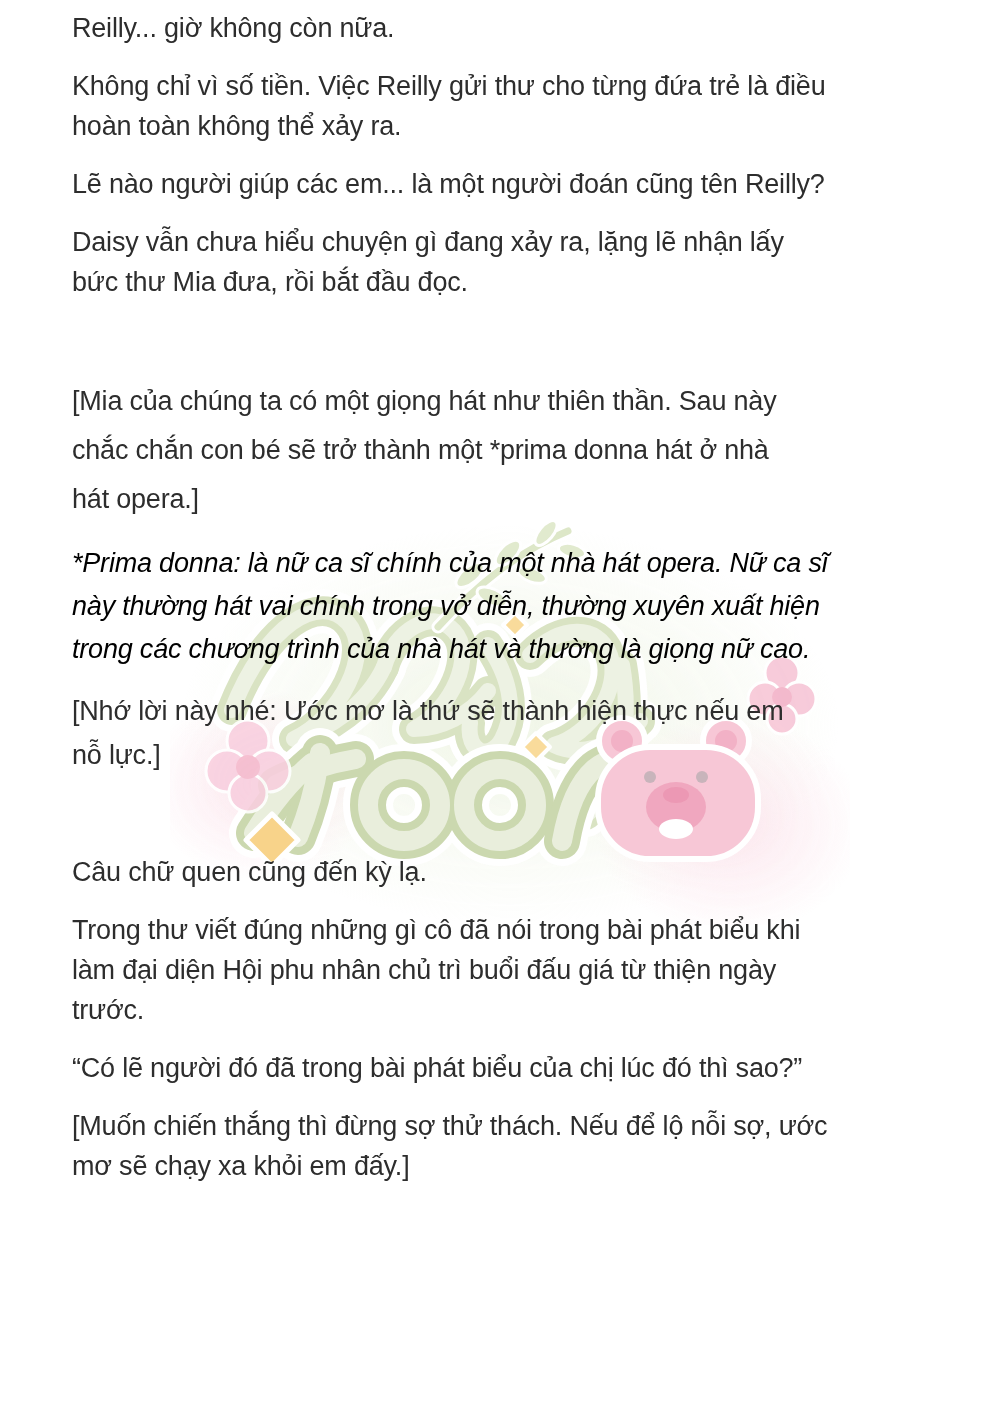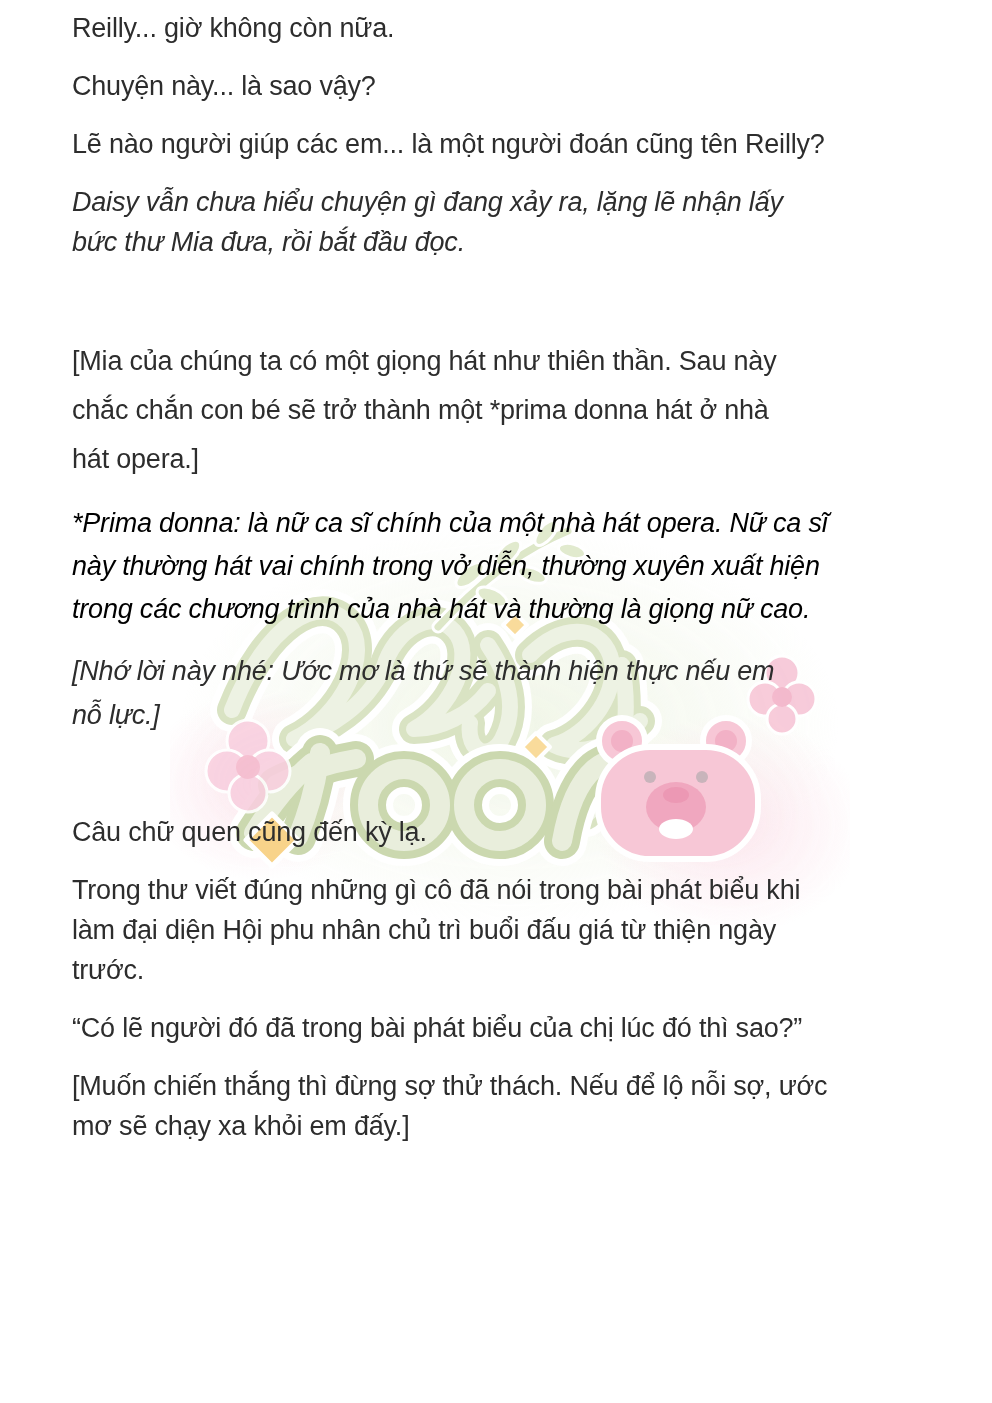--- a/index.html
+++ b/index.html
@@ -24,21 +24,21 @@
     margin:0 0 18px 0;
     font-size:27px;
     line-height:40px;
     letter-spacing:-0.2px;
     color:#2d2d2d;
     white-space:pre;
   }
   .para.loose{line-height:49px;}
   .para.lh44{line-height:44px;}
   .para.note{font-style:italic;line-height:43px;color:#000000;}
-  .para.gap-after{margin-bottom:75px;font-style:italic;}
+  .para.gap-after{margin-bottom:75px;}
 </style>
 </head>
 <body>
 
 <div class="page">
 
   <svg class="watermark" viewBox="0 0 680 430" aria-hidden="true">
     <defs>
       <radialGradient id="gwash">
         <stop offset="0" stop-color="#eef4e3" stop-opacity="0.9"></stop>
@@ -122,21 +122,22 @@
       <circle cx="480" cy="282" r="6" fill="#9f9fa0" opacity="0.55"></circle>
       <circle cx="532" cy="282" r="6" fill="#9f9fa0" opacity="0.55"></circle>
       <ellipse cx="506" cy="312" rx="30" ry="25" fill="#f0a3bc"></ellipse>
       <ellipse cx="506" cy="300" rx="13" ry="8" fill="#ec93b0"></ellipse>
       <ellipse cx="506" cy="334" rx="17" ry="10" fill="#ffffff"></ellipse>
     </g>
   </svg>
 
   <div class="content">
     <p class="para">Reilly... giờ không còn nữa.</p>
-    <p class="para">Chuyện này... là sao vậy?</p>
+    <p class="para">Không chỉ vì số tiền. Việc Reilly gửi thư cho từng đứa trẻ là điều
+hoàn toàn không thể xảy ra.</p>
     <p class="para">Lẽ nào người giúp các em... là một người đoán cũng tên Reilly?</p>
     <p class="para gap-after">Daisy vẫn chưa hiểu chuyện gì đang xảy ra, lặng lẽ nhận lấy
 bức thư Mia đưa, rồi bắt đầu đọc.</p>
     <p class="para loose">[Mia của chúng ta có một giọng hát như thiên thần. Sau này
 chắc chắn con bé sẽ trở thành một *prima donna hát ở nhà
 hát opera.]</p>
     <p class="para note">*Prima donna: là nữ ca sĩ chính của một nhà hát opera. Nữ ca sĩ
 này thường hát vai chính trong vở diễn, thường xuyên xuất hiện
 trong các chương trình của nhà hát và thường là giọng nữ cao.</p>
     <p class="para lh44 gap-after">[Nhớ lời này nhé: Ước mơ là thứ sẽ thành hiện thực nếu em

